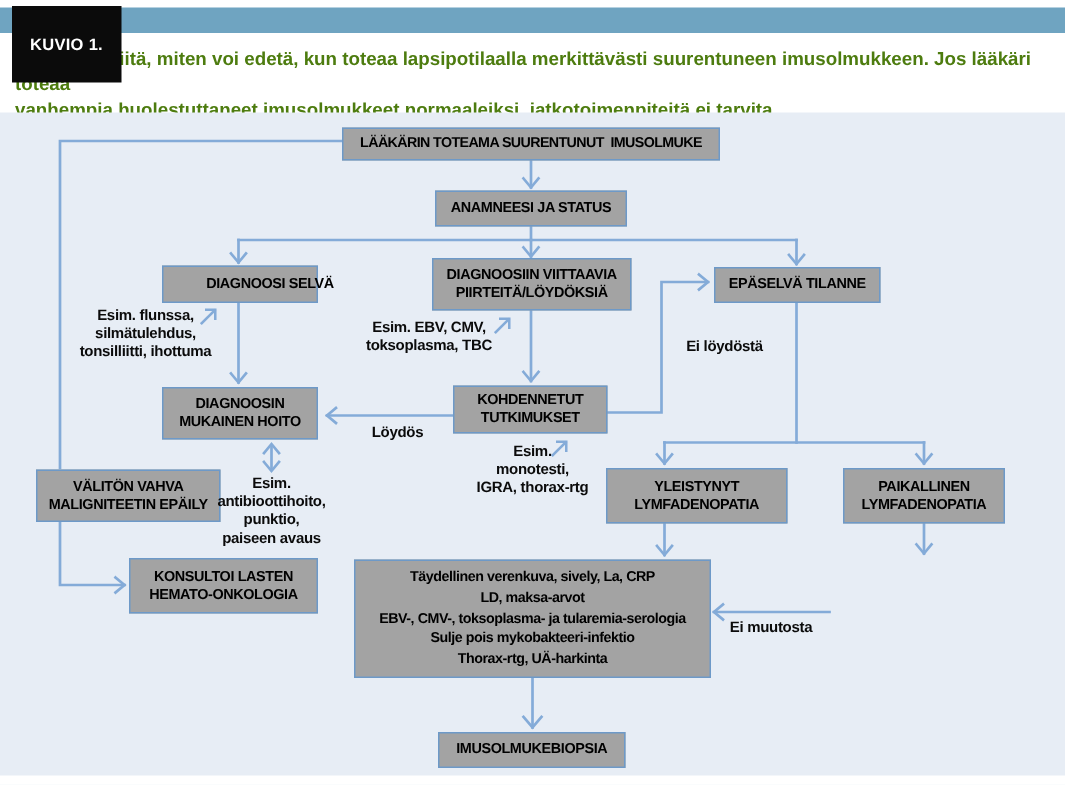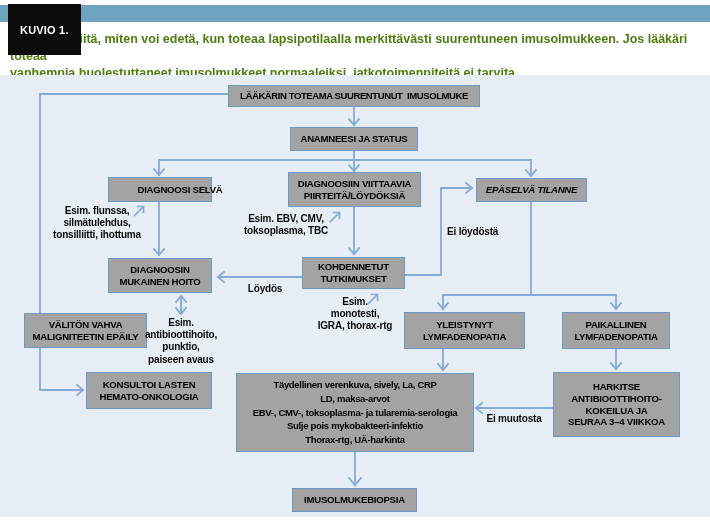--- a/index.html
+++ b/index.html
@@ -107,58 +107,54 @@
       <path d="M176 302 L181 296 L186 302"></path>
       <path d="M176 308 L181 314 L186 308"></path>
     </g>
   </svg>
 
   <div class="box" style="left:228px;top:85px;width:252px;height:22px;font-size:9.5px;letter-spacing:-0.4px;">LÄÄKÄRIN TOTEAMA SUURENTUNUT  IMUSOLMUKE</div>
   <div class="box" style="left:290px;top:127px;width:128px;height:24px;">ANAMNEESI JA STATUS</div>
   <div class="box" style="left:108px;top:177px;width:104px;height:25px;padding-left:40px;">DIAGNOOSI SELVÄ</div>
   <div class="box" style="left:288px;top:172px;width:133px;height:35px;">DIAGNOOSIIN VIITTAAVIA
 PIIRTEITÄ/LÖYDÖKSIÄ</div>
-  <div class="box" style="left:476px;top:178px;width:111px;height:24px;font-style:italic;">EPÄSELVÄ TILANNE</div>
+  <div class="box" style="left:476px;top:178px;width:111px;height:24px;">EPÄSELVÄ TILANNE</div>
   <div class="box" style="left:108px;top:258px;width:104px;height:35px;">DIAGNOOSIN
 MUKAINEN HOITO</div>
   <div class="box" style="left:302px;top:257px;width:103px;height:32px;">KOHDENNETUT
 TUTKIMUKSET</div>
   <div class="box" style="left:24px;top:313px;width:123px;height:35px;">VÄLITÖN VAHVA
 MALIGNITEETIN EPÄILY</div>
   <div class="box" style="left:86px;top:372px;width:126px;height:37px;">KONSULTOI LASTEN
 HEMATO-ONKOLOGIA</div>
   <div class="box" style="left:404px;top:312px;width:121px;height:37px;">YLEISTYNYT
 LYMFADENOPATIA</div>
   <div class="box" style="left:562px;top:312px;width:108px;height:37px;">PAIKALLINEN
 LYMFADENOPATIA</div>
-  <div class="box" style="left:553px;top:372px;width:127px;height:65px;">HARKITSE
-ANTIBIOOTTIHOITO-
-KOKEILUA JA
-SEURAA 3–4 VIIKKOA</div>
   <div class="box" style="left:236px;top:373px;width:238px;height:79px;font-size:9.5px;letter-spacing:-0.3px;line-height:1.45;">Täydellinen verenkuva, sively, La, CRP
 LD, maksa-arvot
 EBV-, CMV-, toksoplasma- ja tularemia-serologia
 Sulje pois mykobakteeri-infektio
 Thorax-rtg, UÄ-harkinta</div>
   <div class="box" style="left:292px;top:488px;width:125px;height:24px;">IMUSOLMUKEBIOPSIA</div>
 
   <div class="note" style="left:40px;top:205px;width:114px;">Esim. flunssa,
 silmätulehdus,
 tonsilliitti, ihottuma</div>
   <div class="note" style="left:241px;top:213px;width:90px;">Esim. EBV, CMV,
 toksoplasma, TBC</div>
   <div class="note" style="left:303px;top:296px;width:104px;">Esim.
 monotesti,
 IGRA, thorax-rtg</div>
   <div class="note" style="left:118px;top:317px;width:126px;">Esim.
 antibioottihoito,
 punktio,
 paiseen avaus</div>
   <div class="note" style="left:232px;top:283px;width:66px;">Löydös</div>
-  <div class="note" style="left:447px;top:226px;width:72px;text-align:left;">Ei löydöstä</div>
+  <div class="note" style="left:447px;top:226px;width:72px;text-align:center;">Ei löydöstä</div>
   <div class="note" style="left:477px;top:413px;width:74px;">Ei muutosta</div>
 
   <div class="icon" style="left:131px;top:203px;">
     <svg width="16" height="16" viewBox="0 0 16 16">
         <path d="M3.5 12.5 L12 4"></path>
         <path d="M6.5 3.5 H12.5 V9.5"></path>
       </svg>
   </div>
   <div class="icon" style="left:327px;top:209px;">
     <svg width="16" height="16" viewBox="0 0 16 16">

